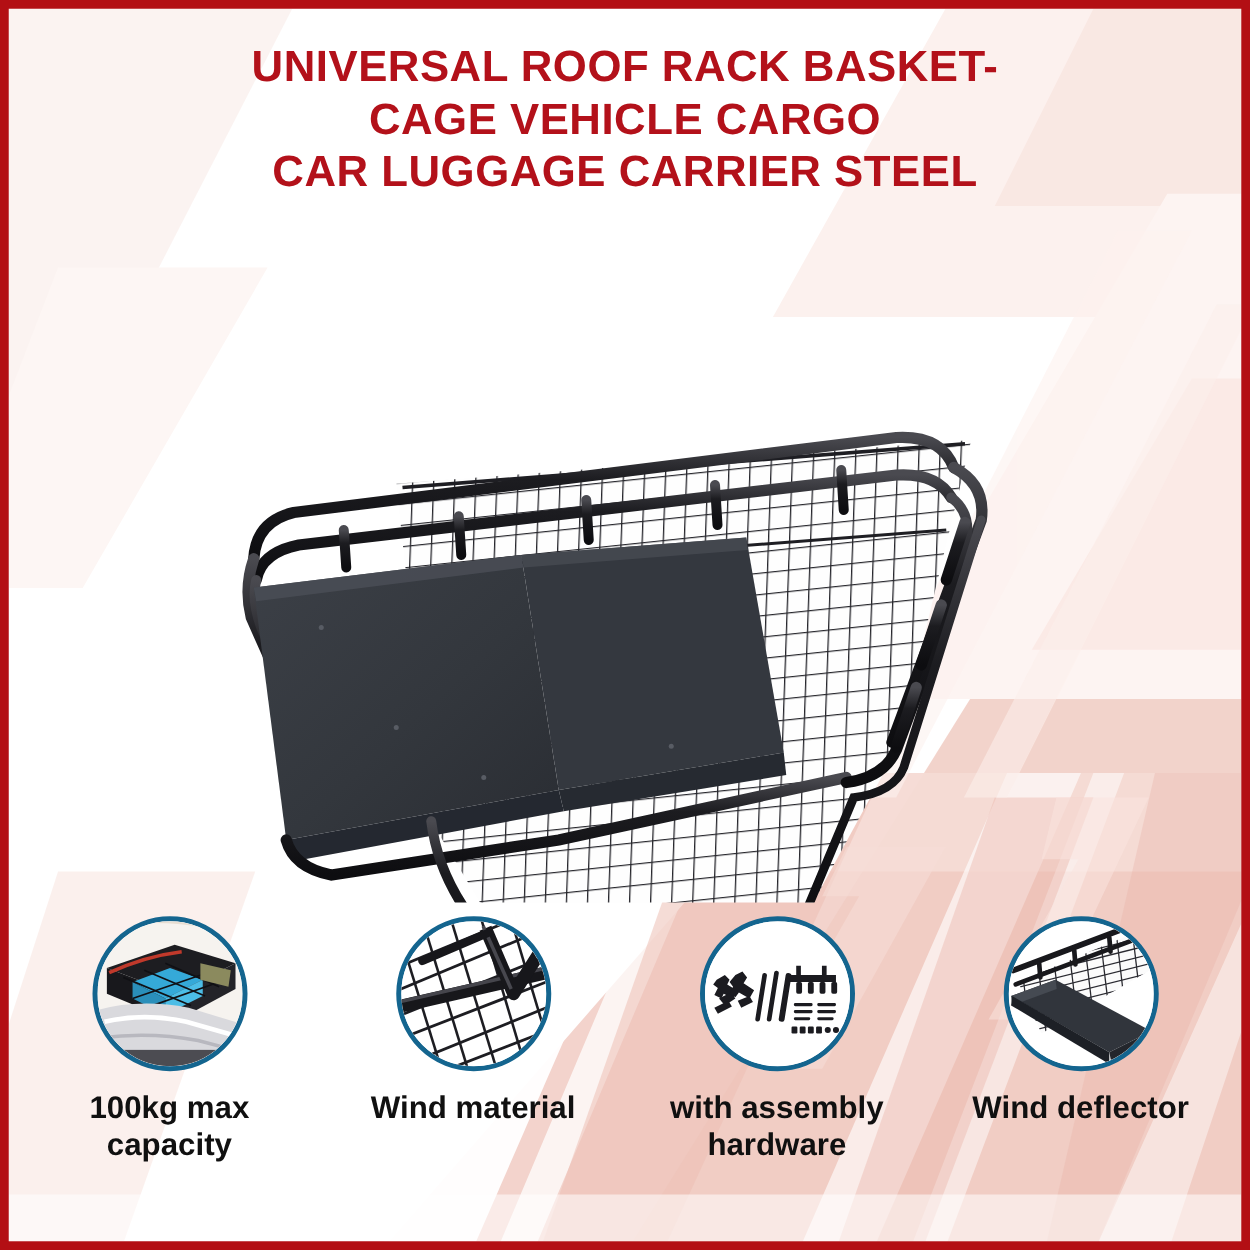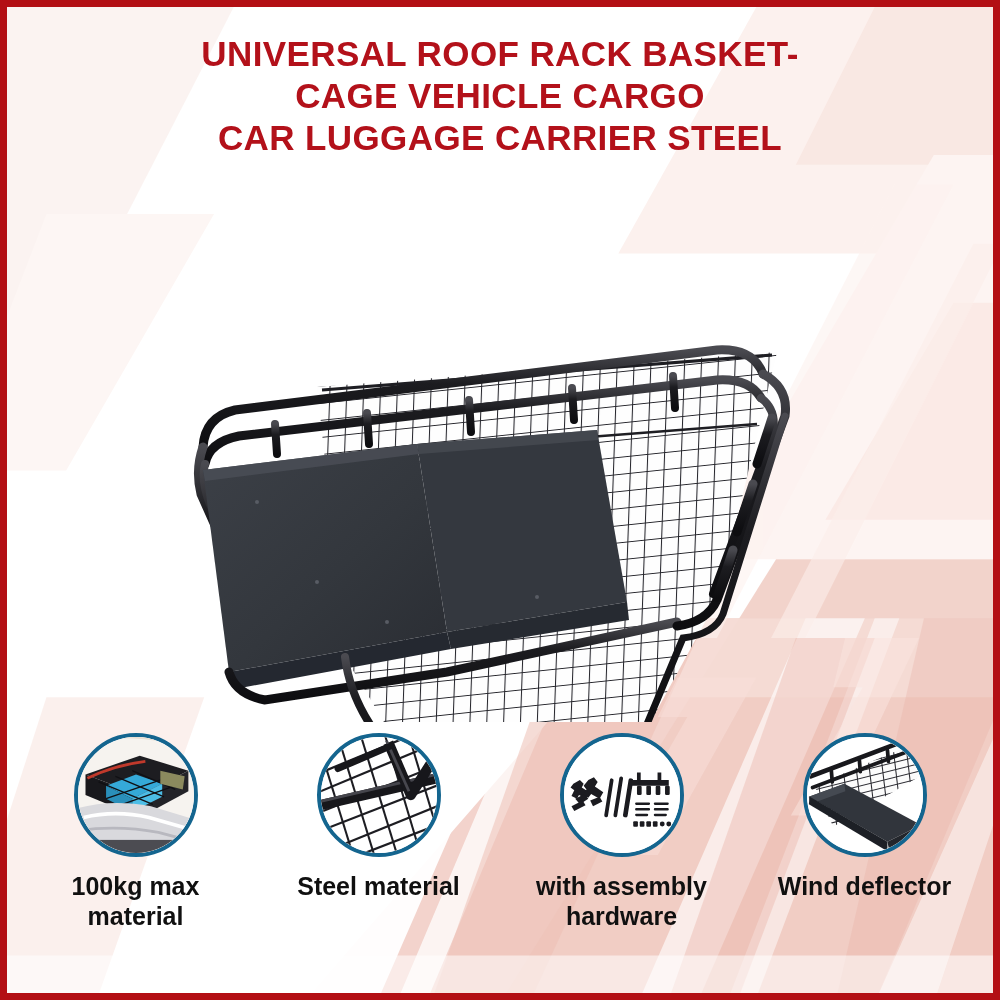--- a/index.html
+++ b/index.html
@@ -293,21 +293,21 @@
           </g>
 
           <polygon points="88,36 114,42 112,56 88,50" fill="#8b8a5e"></polygon>
 
           <path d="M0,76 Q36,66 78,74 L124,88 L124,124 L0,124 Z" fill="#d9d9dd"></path>
           <path d="M6,86 Q40,78 76,86 L118,98" stroke="#ffffff" stroke-width="4" fill="none"></path>
           <path d="M0,100 Q44,94 86,102 L124,112" stroke="#b8b8bf" stroke-width="3" fill="none"></path>
           <rect x="0" y="110" width="124" height="14" fill="#4c4c52"></rect>
         </svg>
       </div>
-      <div class="feature-label">100kg max material</div>
+      <div class="feature-label">100kg max capacity</div>
     </div>
 
     <div class="feature">
       <div class="feature-circle">
         <svg viewBox="0 0 124 124" aria-hidden="true">
           <rect x="0" y="0" width="124" height="124" fill="#ffffff"></rect>
 
           <g stroke="#1d1d22" stroke-width="2.4" fill="none">
             <path d="M-10,22 L70,-10"></path>
             <path d="M-10,42 L92,0"></path>
@@ -328,21 +328,21 @@
 
           <path d="M-6,74 L124,44" stroke="#17171b" stroke-width="11" stroke-linecap="round" fill="none"></path>
           <path d="M-6,70 L124,40" stroke="#45454c" stroke-width="3" stroke-linecap="round" fill="none"></path>
 
           <path d="M72,6 L96,62 L124,18" stroke="#17171b" stroke-width="11" fill="none" stroke-linejoin="round"></path>
           <path d="M70,4 L94,58" stroke="#47474e" stroke-width="3" fill="none"></path>
 
           <path d="M18,34 L74,10" stroke="#17171b" stroke-width="7" stroke-linecap="round" fill="none"></path>
         </svg>
       </div>
-      <div class="feature-label">Steel material</div>
+      <div class="feature-label">Wind material</div>
     </div>
 
     <div class="feature">
       <div class="feature-circle">
         <svg viewBox="0 0 124 124" aria-hidden="true">
           <rect x="0" y="0" width="124" height="124" fill="#ffffff"></rect>
           <g fill="#1b1b20">
 
             <path d="M10,50 l7,-4 l4,4 l-2,4 l8,5 l-3,7 l-8,-4 l-2,4 l-6,-3 l3,-6 l-4,-3 z"></path>
             <path d="M12,66 l10,-5 l4,5 l-9,6 z"></path>

